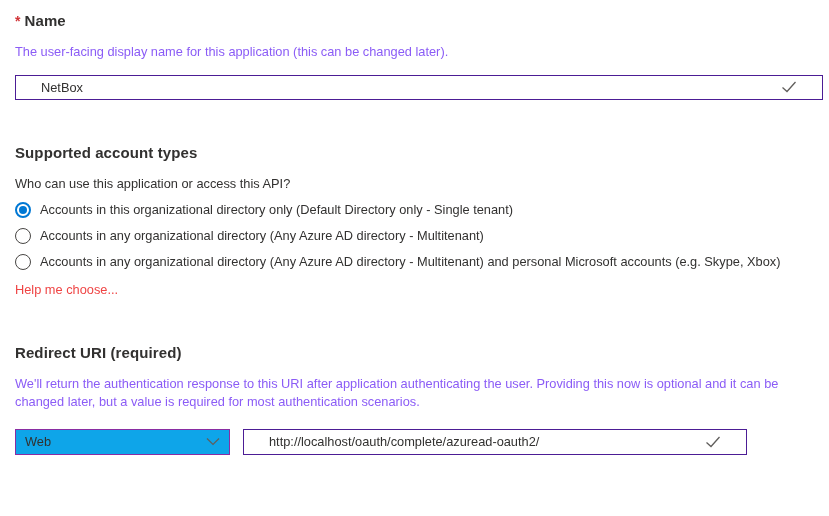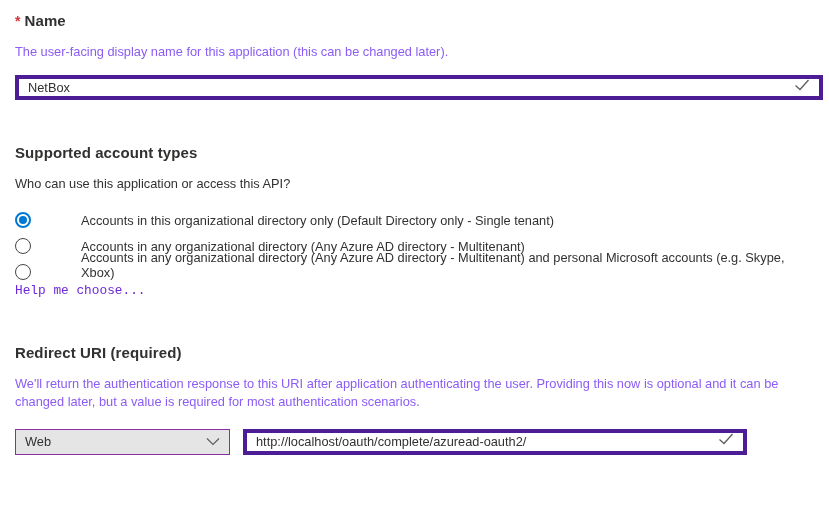--- a/index.html
+++ b/index.html
@@ -20,84 +20,83 @@
   .desc {
     font-size: 12.8px;
     color: #8b5cf6;
     margin-top: 14px;
     max-width: 800px;
     line-height: 1.45;
   }
   
   .textbox {
     display: flex;
-    border: 4px solid #4c1d95;
+    align-items: center;
+    border: 1px solid #4c1d95;
     background: #ffffff;
     height: 25px;
-    padding: 0 9px;
+    padding: 0 25px;
   }
   .textbox input {
     flex: 1;
     border: none;
     outline: none;
     font-family: "Liberation Sans", sans-serif;
     font-size: 12.8px;
     color: #323130;
     background: transparent;
     min-width: 0;
   }
   .check-icon svg { display: block; }
   #name-box { margin-top: 13px; width: 808px; }
   
   #account-section { margin-top: 44px; }
   .question { font-size: 12.8px; margin-top: 15px; }
   .radio-group { margin-top: 11px; }
   .radio-row {
     display: flex;
-    align-items: flex-end;
+    align-items: flex-start;
     height: 26px;
     cursor: pointer;
-    gap: 41px;
   }
   .radio-circle {
     width: 16px; height: 16px;
     border-radius: 50%;
     border: 1px solid #484644;
     background: #fff;
     margin-right: 9px;
     flex: none;
     display: flex;
     align-items: center;
     justify-content: center;
   }
   .radio-row.selected .radio-circle { border: 2px solid #0078d4; }
   .radio-dot { width: 8px; height: 8px; border-radius: 50%; background: transparent; }
   .radio-row.selected .radio-dot { background: #0078d4; }
   .radio-label { font-size: 12.8px; color: #323130; }
   .link {
     display: inline-block;
     font-size: 12.8px;
-    color: #6d28d9;
+    color: #ef4444;
     text-decoration: none;
     cursor: pointer;
-    font-family: Liberation Mono, monospace;
   }
   #redirect-section { margin-top: 46px; }
   .controls-row {
     display: flex;
     align-items: center;
     margin-top: 17px;
     gap: 13px;
   }
   .dropdown {
     display: flex;
     align-items: center;
     justify-content: space-between;
     border: 1px solid #8a2da2;
-    background: #e5e5e5;
+    background: #0ea5e9;
     width: 215px;
     height: 26px;
     padding: 0 9px;
     cursor: pointer;
   }
   .dropdown .dd-label { font-size: 12.8px; color: #323130; }
   #uri-box { width: 504px; height: 26px; }
 </style>
 </head>
 <body>

